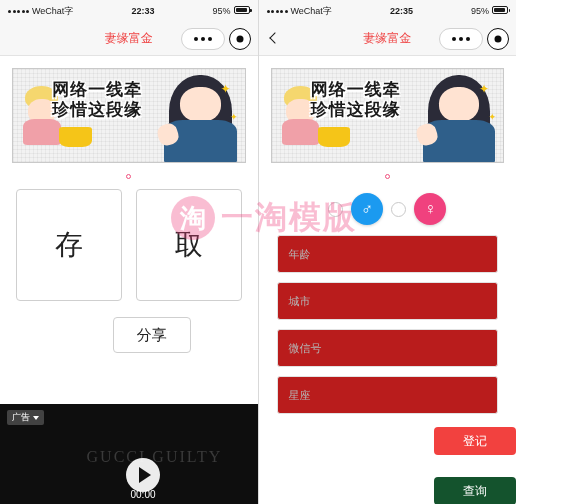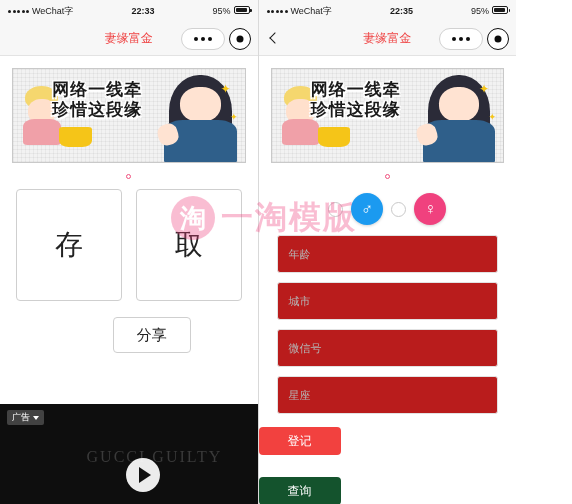--- a/index.html
+++ b/index.html
@@ -209,21 +209,21 @@
     color:#fff;font-size:16px;font-weight:bold;
     box-shadow:0 1px 3px rgba(0,0,0,0.18);
   }
   .gbtn.male{background:#1b9af0;}
   .gbtn.female{background:#f0417e;}
   .field{
     margin:0 18px 9px 18px;height:38px;border:1px solid #e2e2e2;border-radius:3px;
     background:#b91c1c;display:flex;align-items:center;padding:0 11px;
     box-sizing:border-box;font-size:11px;color:#b5b5b5;
   }
-  .submit-wrap{display:flex;justify-content:flex-start;margin-top:13px;}
+  .submit-wrap{display:flex;justify-content:flex-end;margin-top:13px;}
   .btn-primary{
     width:82px;height:28px;border-radius:4px;border:none;
     display:flex;align-items:center;justify-content:center;
     color:#fff;font-size:12px;
   }
   .btn-red{background:#f2413f;}
   .btn-green{background:#14532d;margin-top:9px;}
 
   
   .watermark{
@@ -321,20 +321,21 @@
       <div class="share-btn">分享</div>
     </div>
 
     <div class="video">
       <div class="ad-label">
         <span>广告</span>
         <span class="chev"></span>
       </div>
       <div class="brand">GUCCI GUILTY</div>
       <div class="play"></div>
+      <div class="vtime">00:00</div>
     </div>
   </div>
 
   <div class="screen right">
 
     <div class="statusbar">
       <div class="sb-left">
         <span class="dots">
             <i></i>
             <i></i>

